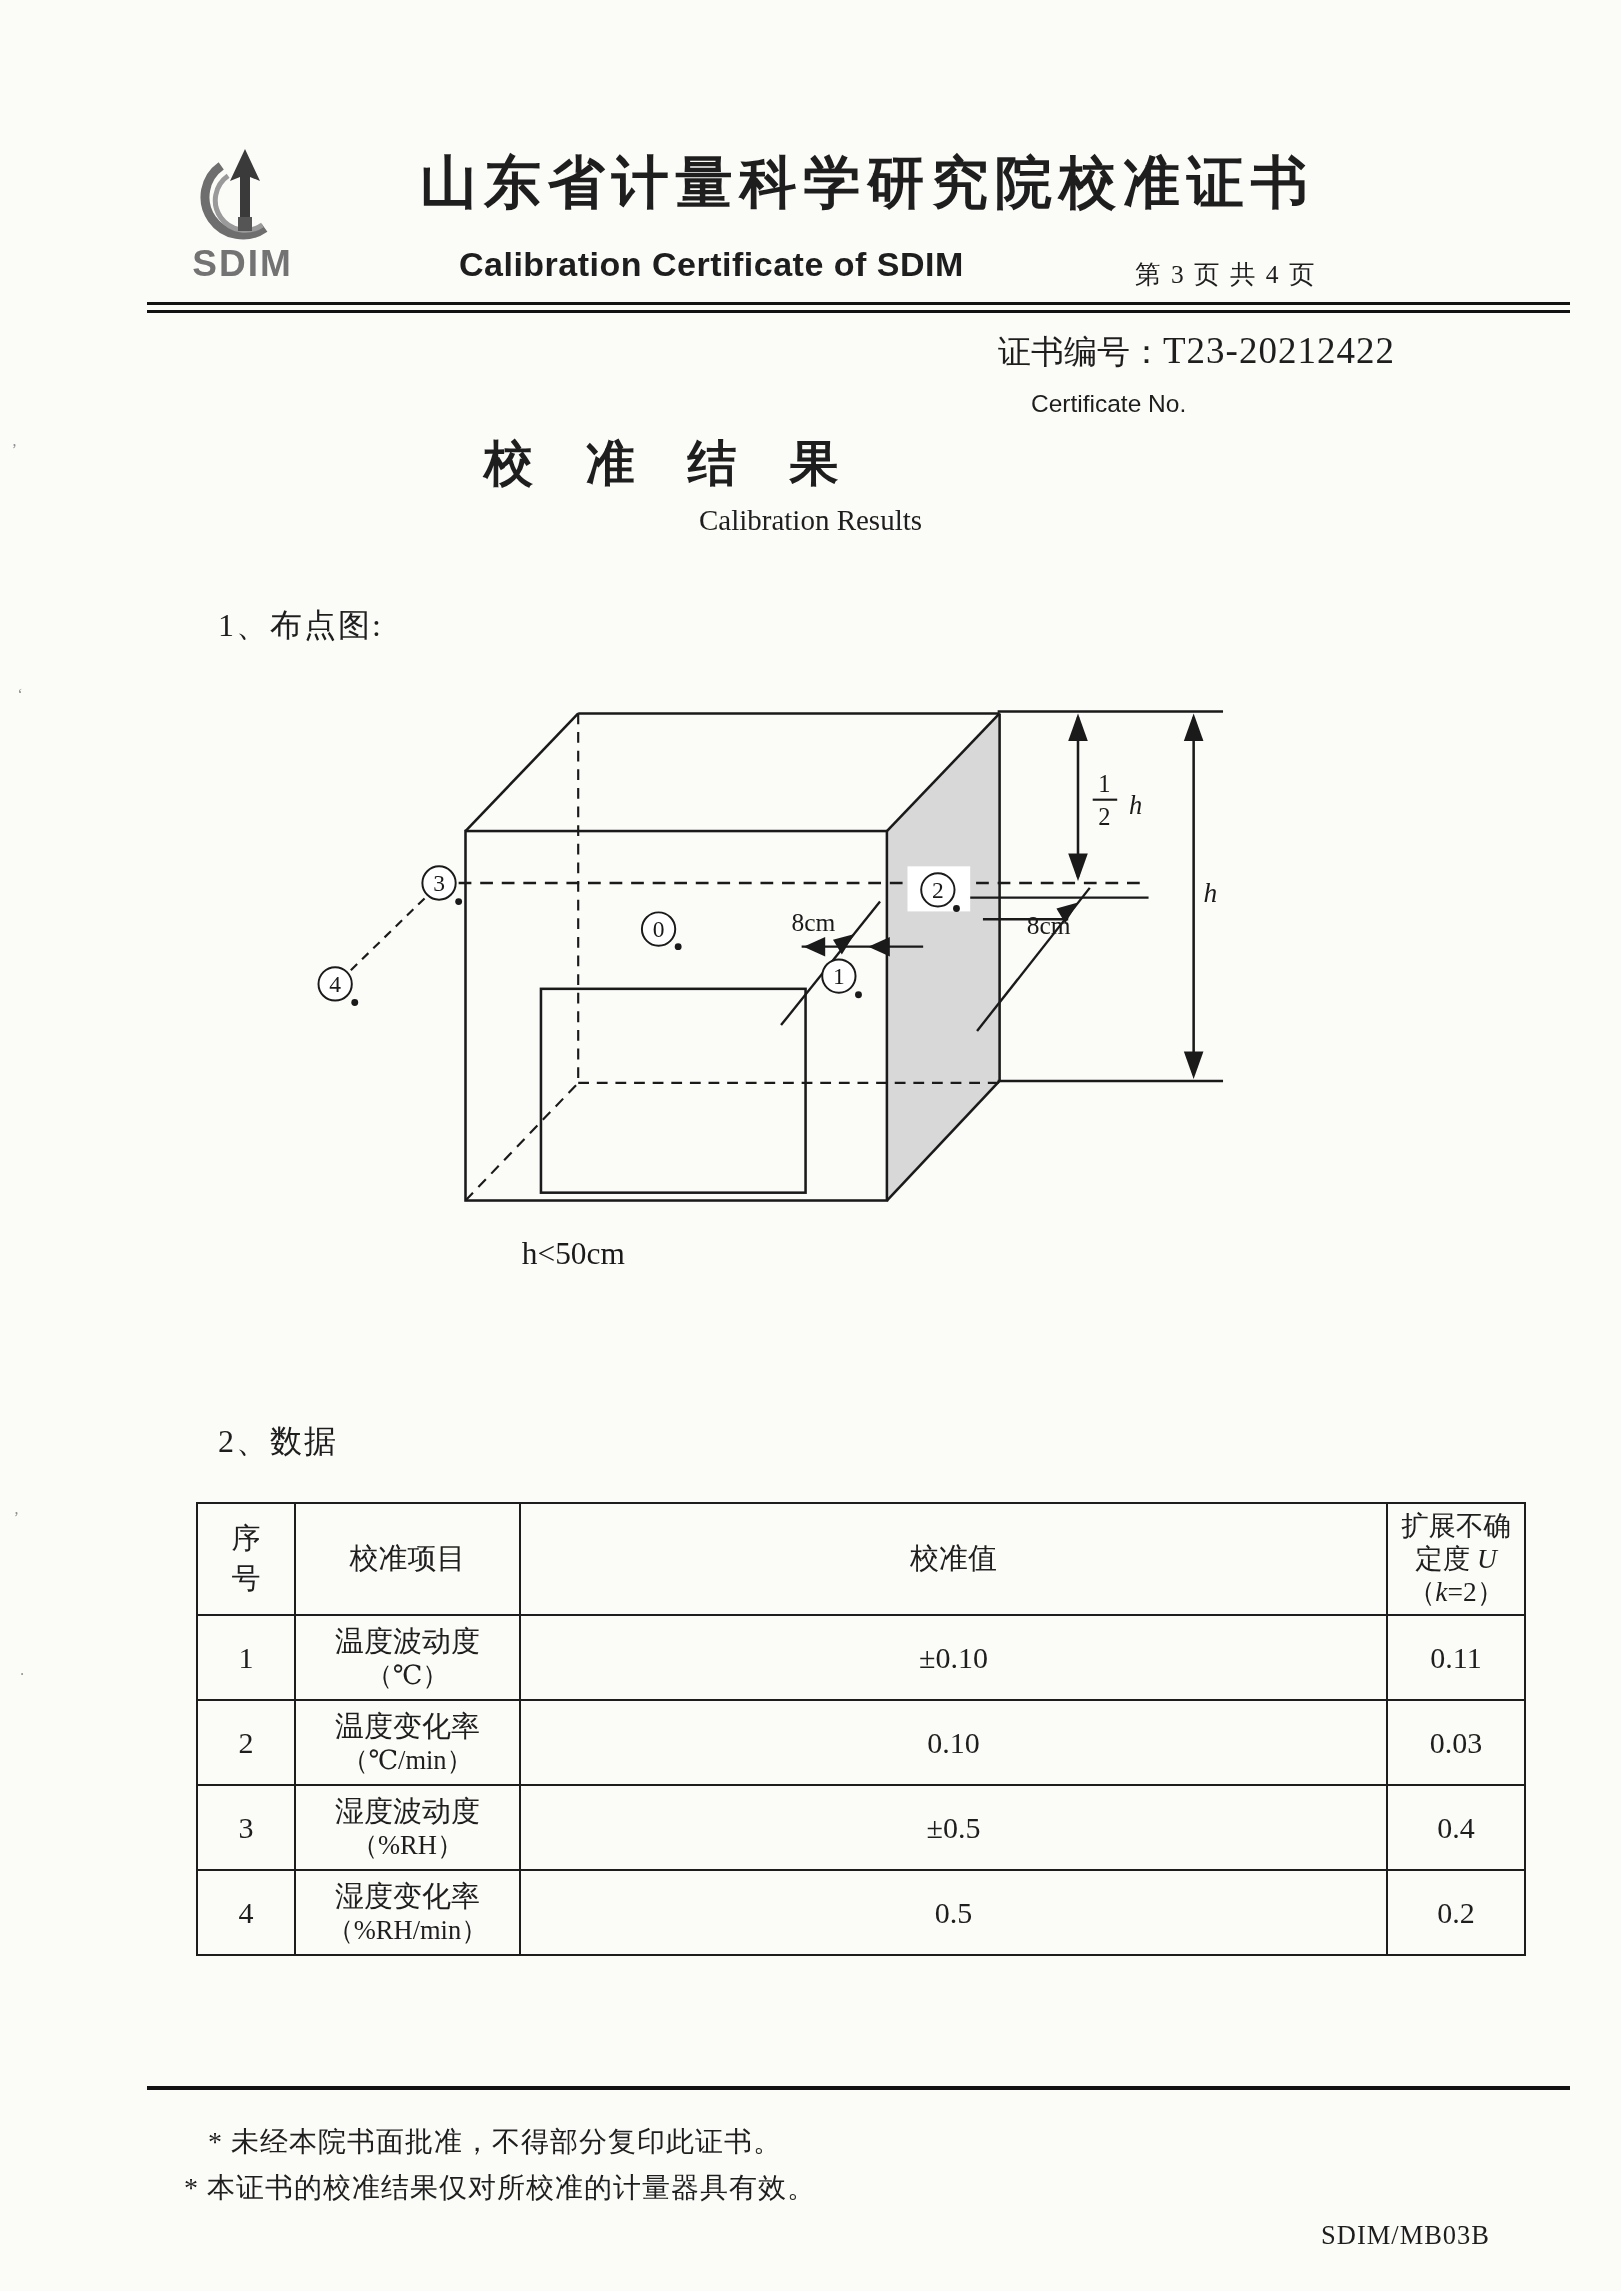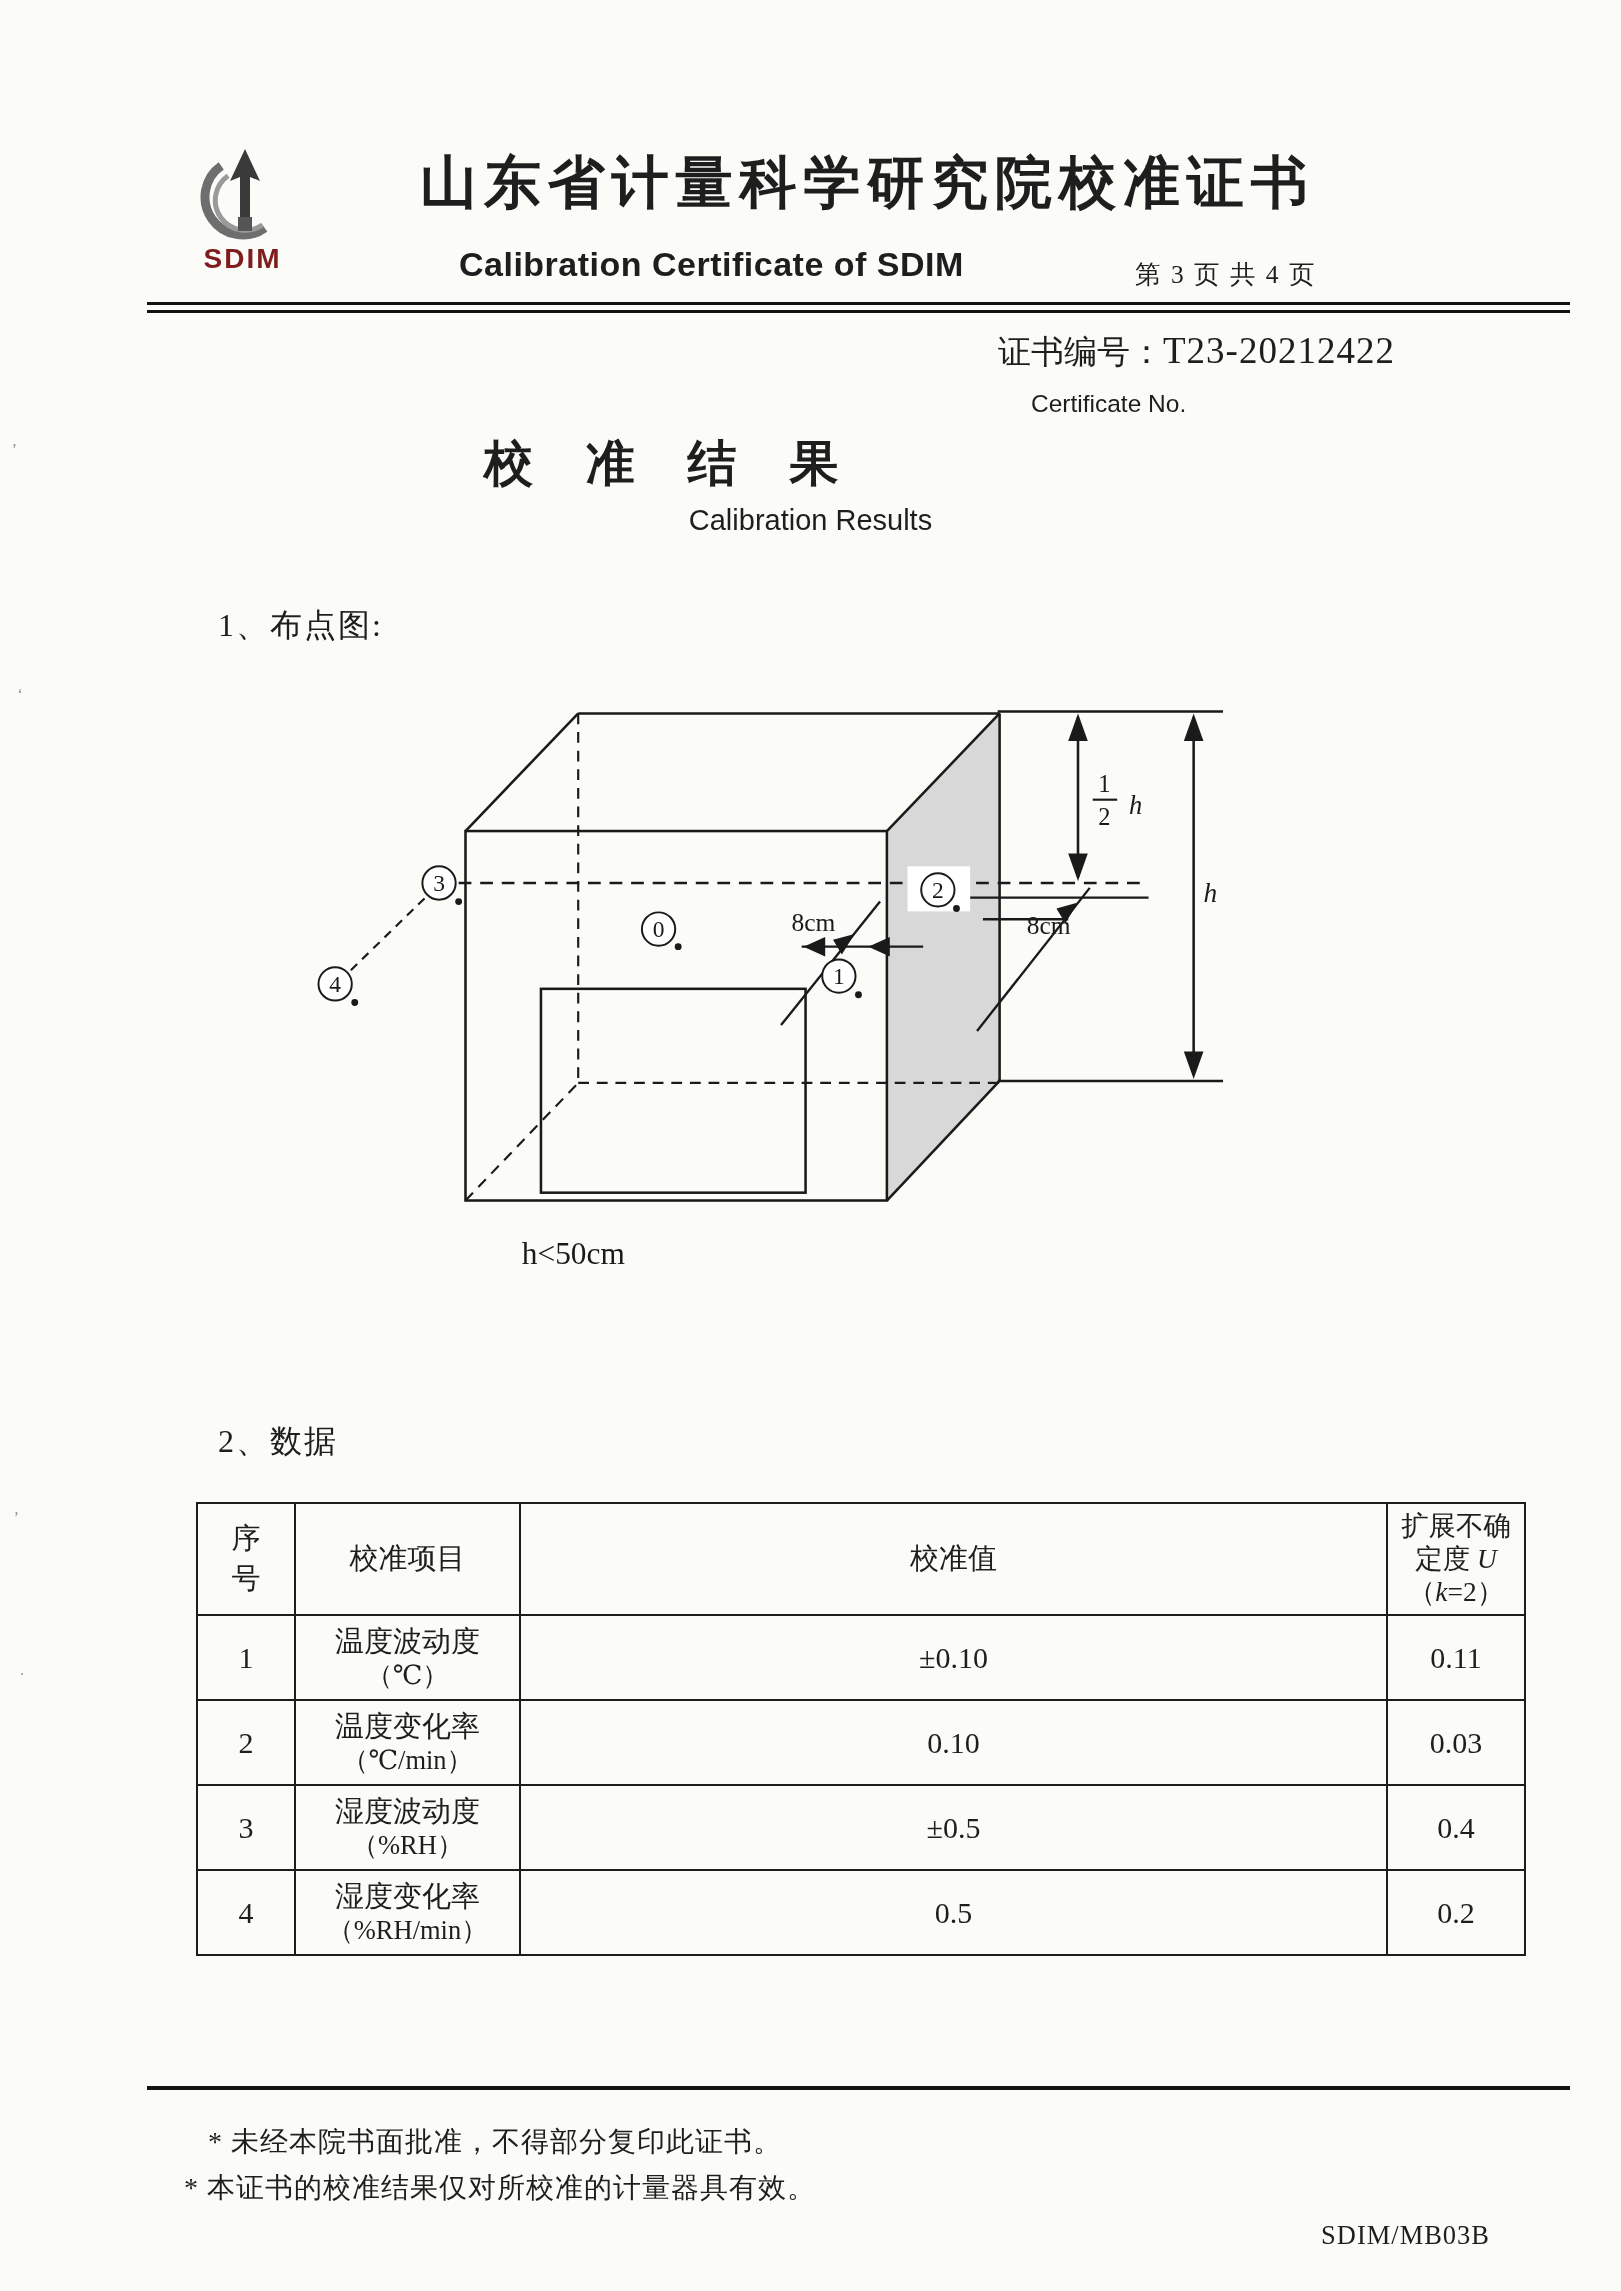--- a/index.html
+++ b/index.html
@@ -5,37 +5,37 @@
   html,body{margin:0;padding:0;}
   body{
     width:1621px;height:2292px;position:relative;overflow:hidden;
     background:#fbfbf8;color:#1e1e1e;
     font-family:"Liberation Serif","DejaVu Serif",serif;
   }
   .abs{position:absolute;}
   
   .logo-block{left:179px;top:147px;width:127px;text-align:center;}
   .logo-text{font-family:"Liberation Sans","DejaVu Sans",sans-serif;font-weight:bold;
-    font-size:28px;letter-spacing:2px;color:#7f1d1d;margin-top:-3.9px;}
+    font-size:37px;letter-spacing:2px;color:#737373;margin-top:-3.9px;}
   .title-cn{left:420px;top:145px;font-size:57px;font-weight:600;letter-spacing:6.9px;white-space:nowrap;}
   .title-en{left:459px;top:245px;font-family:"Liberation Sans","DejaVu Sans",sans-serif;
     font-weight:bold;font-size:34px;letter-spacing:0.5px;white-space:nowrap;}
   .page-info{left:1135px;top:257px;font-size:25.5px;letter-spacing:2px;white-space:nowrap;}
   .header-rule{left:147px;top:302px;width:1423px;height:4.9px;
     border-top:3.9px solid #121212;border-bottom:3.9px solid #121212;}
   
   .cert-line{left:998px;top:329px;font-size:33px;white-space:nowrap;}
   .cert-line .num{font-size:37px;letter-spacing:1px;}
   .cert-en{left:1031px;top:390px;font-family:"Liberation Sans","DejaVu Sans",sans-serif;font-size:24.5px;}
   
   .results-cn{left:0;top:431px;width:1342px;text-align:center;
     font-family:"Liberation Sans","DejaVu Sans",sans-serif;
     font-size:49px;font-weight:bold;letter-spacing:19.6px;}
   .results-en{left:0;top:504px;width:1621px;text-align:center;
-    font-family:Liberation Sans, sans-serif;font-size:29px;}
+    font-family:Liberation Serif, serif;font-size:29px;}
   
   .sec-heading{font-size:32px;letter-spacing:2px;white-space:nowrap;margin-top:24px;}
   .sec1{left:218px;top:580px;}
   .sec2{left:218px;top:1396px;}
   .diagram{left:294px;top:635px;width:931px;height:642px;}
   
   .data-table{left:196px;top:1502px;}
   table{border-collapse:collapse;table-layout:fixed;width:1329px;}
   td,th{border:2px solid #1d1d1d;text-align:center;vertical-align:middle;
     font-weight:normal;padding:0;}

